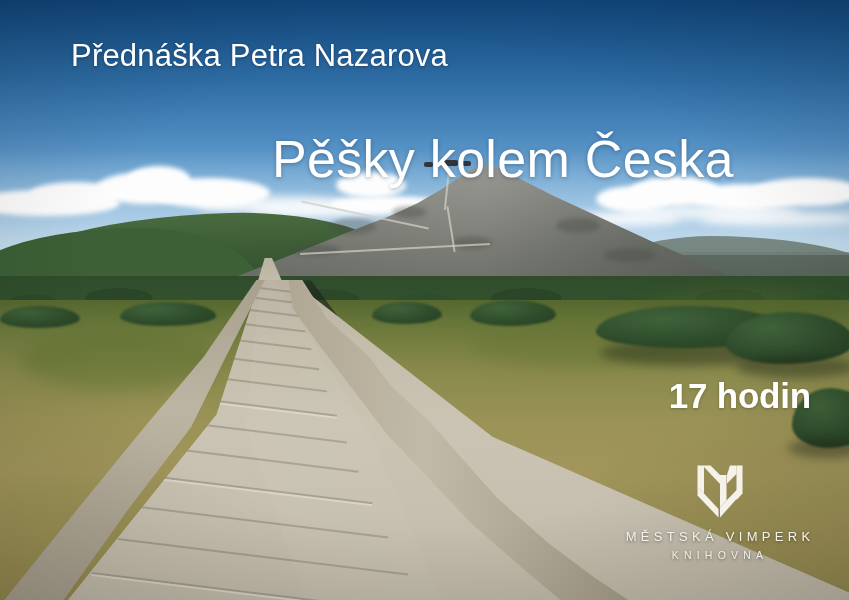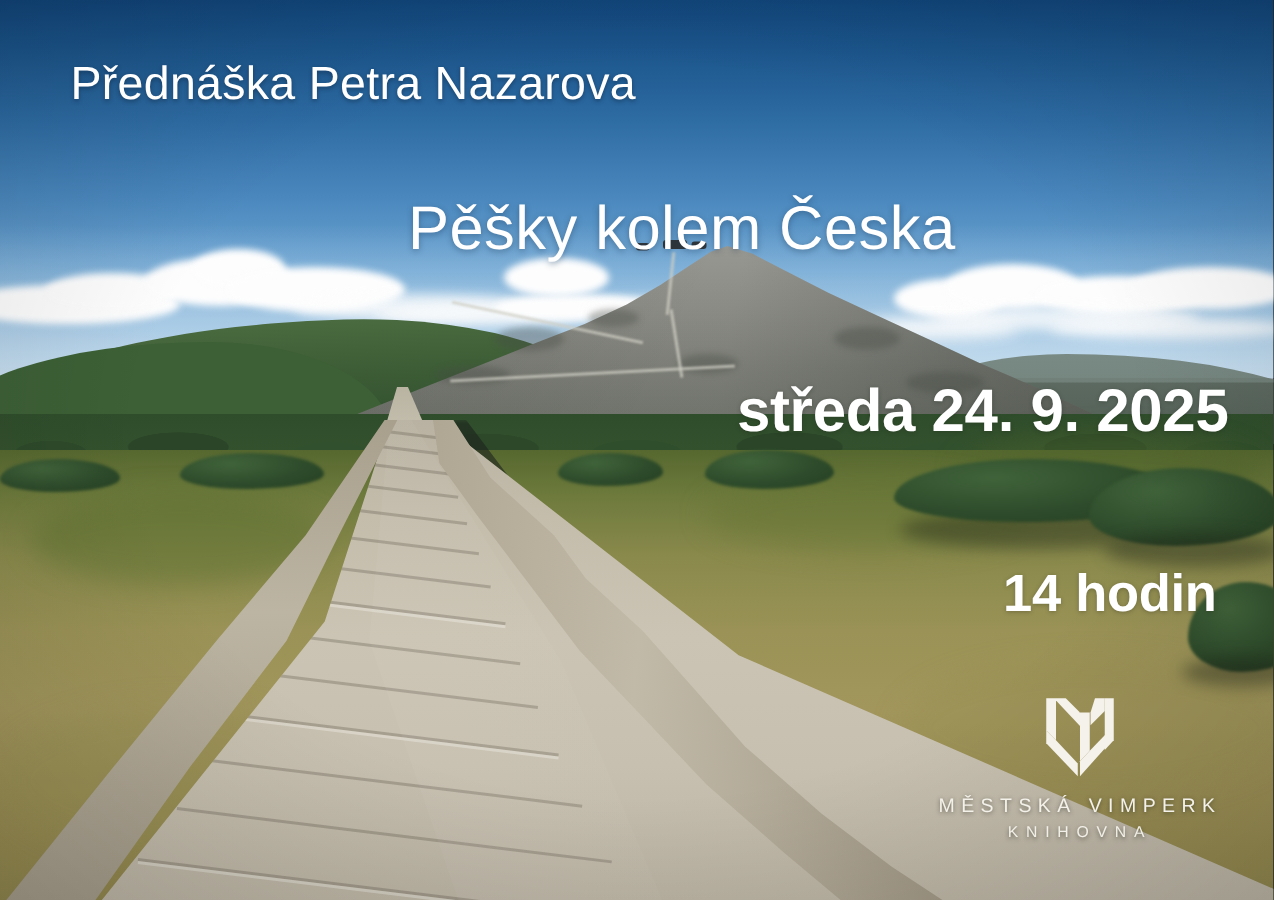--- a/index.html
+++ b/index.html
@@ -177,28 +177,28 @@
 
   
   .vignette{
     position:absolute;inset:0;
     background:radial-gradient(ellipse at 50% 48%, rgba(0,0,0,0) 55%, rgba(0,0,0,.14) 100%);
     pointer-events:none;
   }
 
   
   .txt-kicker{
-    position:absolute;left:47px;top:38px;
+    position:absolute;left:71px;top:38px;
     font-size:31px;font-weight:300;color:#ffffff;letter-spacing:.2px;
     text-shadow:0 1px 3px rgba(10,30,55,.45);
     white-space:nowrap;
   }
   .txt-headline{
     position:absolute;left:272px;top:129px;
-    font-size:41px;font-weight:300;color:#ffffff;letter-spacing:.3px;
+    font-size:52px;font-weight:300;color:#ffffff;letter-spacing:.3px;
     text-shadow:0 1px 4px rgba(20,50,80,.40);
     white-space:nowrap;
   }
   .txt-date{
     position:absolute;right:30px;top:252px;
     font-size:40px;font-weight:bold;color:#ffffff;letter-spacing:-.2px;
     text-shadow:0 1px 3px rgba(30,40,25,.35);
     white-space:nowrap;
   }
   .txt-time{
@@ -327,22 +327,21 @@
       <div class="kerb-l"></div>
       <div class="kerb-r"></div>
 
     </div>
 
     <div class="vignette"></div>
   </div>
 
   <div class="txt-kicker">Přednáška Petra Nazarova</div>
   <div class="txt-headline">Pěšky kolem Česka</div>
-  <div class="txt-date">středa 24. 9. 2025</div>
-  <div class="txt-time">14 hodin</div>
+  <div class="txt-time">17 hodin</div>
 
   <div class="logo">
     <svg class="logo-mark" viewBox="0 0 52 58">
       <path d="M4 4 L4 34 L13.5 24 L13.5 4 L26 17.5 L26 46 L35.5 36 L35.5 17.5 L48 4 L48 34 L38.5 44.5 L26 58 L13.5 44.5 L4 34 Z" fill="none"></path>
       <path d="M3 3 L3 33.5 L14 22 L14 10 L25.5 22 L25.5 49 L37 37 L37 22 L49 9.5 L49 33.5 L38 45 L25.5 58" fill="none" stroke="#f5f2ec" stroke-width="0"></path>
 
       <path d="M3.5 3.5 L13.5 3.5 L13.5 20.5 L25.5 9.0 L25.5 44.0 L34.0 35.5 L34.0 20.5 L25.5 12.0 L25.5 9.0 L38.5 3.5 L48.5 3.5 L48.5 33.0 L38.0 43.5 L25.5 56.5 L13.5 43.5 L3.5 33.0 Z" fill="none"></path>
       <g fill="#f5f2ec">
 
         <polygon points="3.5,3.5 10.0,3.5 10.0,31.5 3.5,25.0"></polygon>

